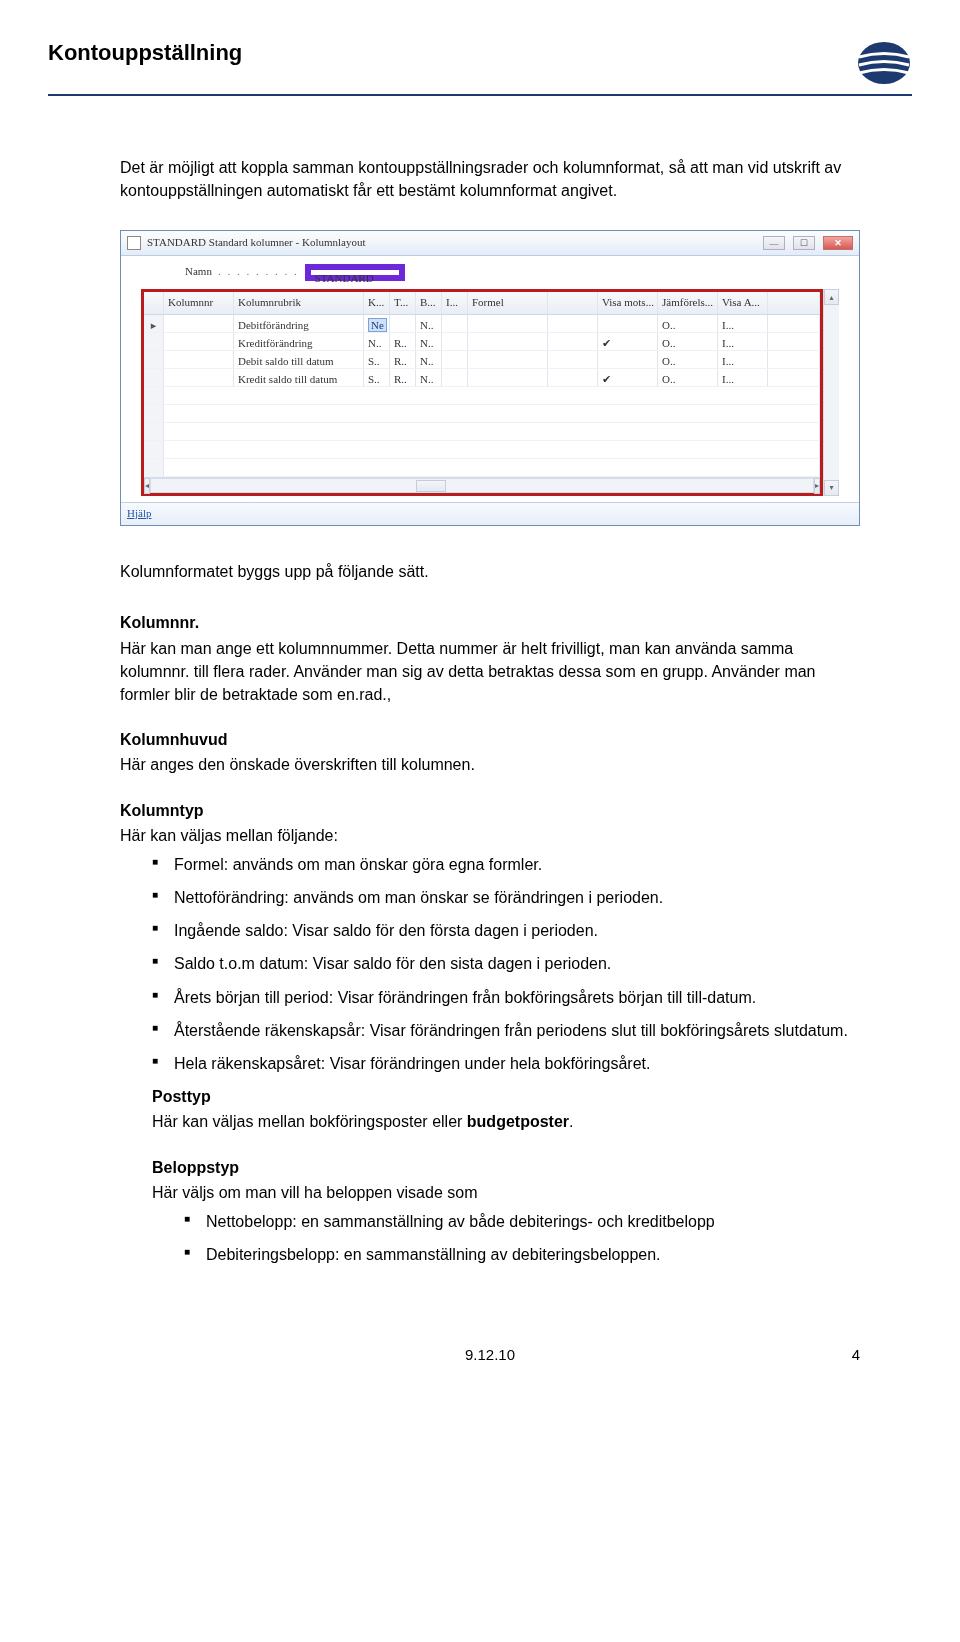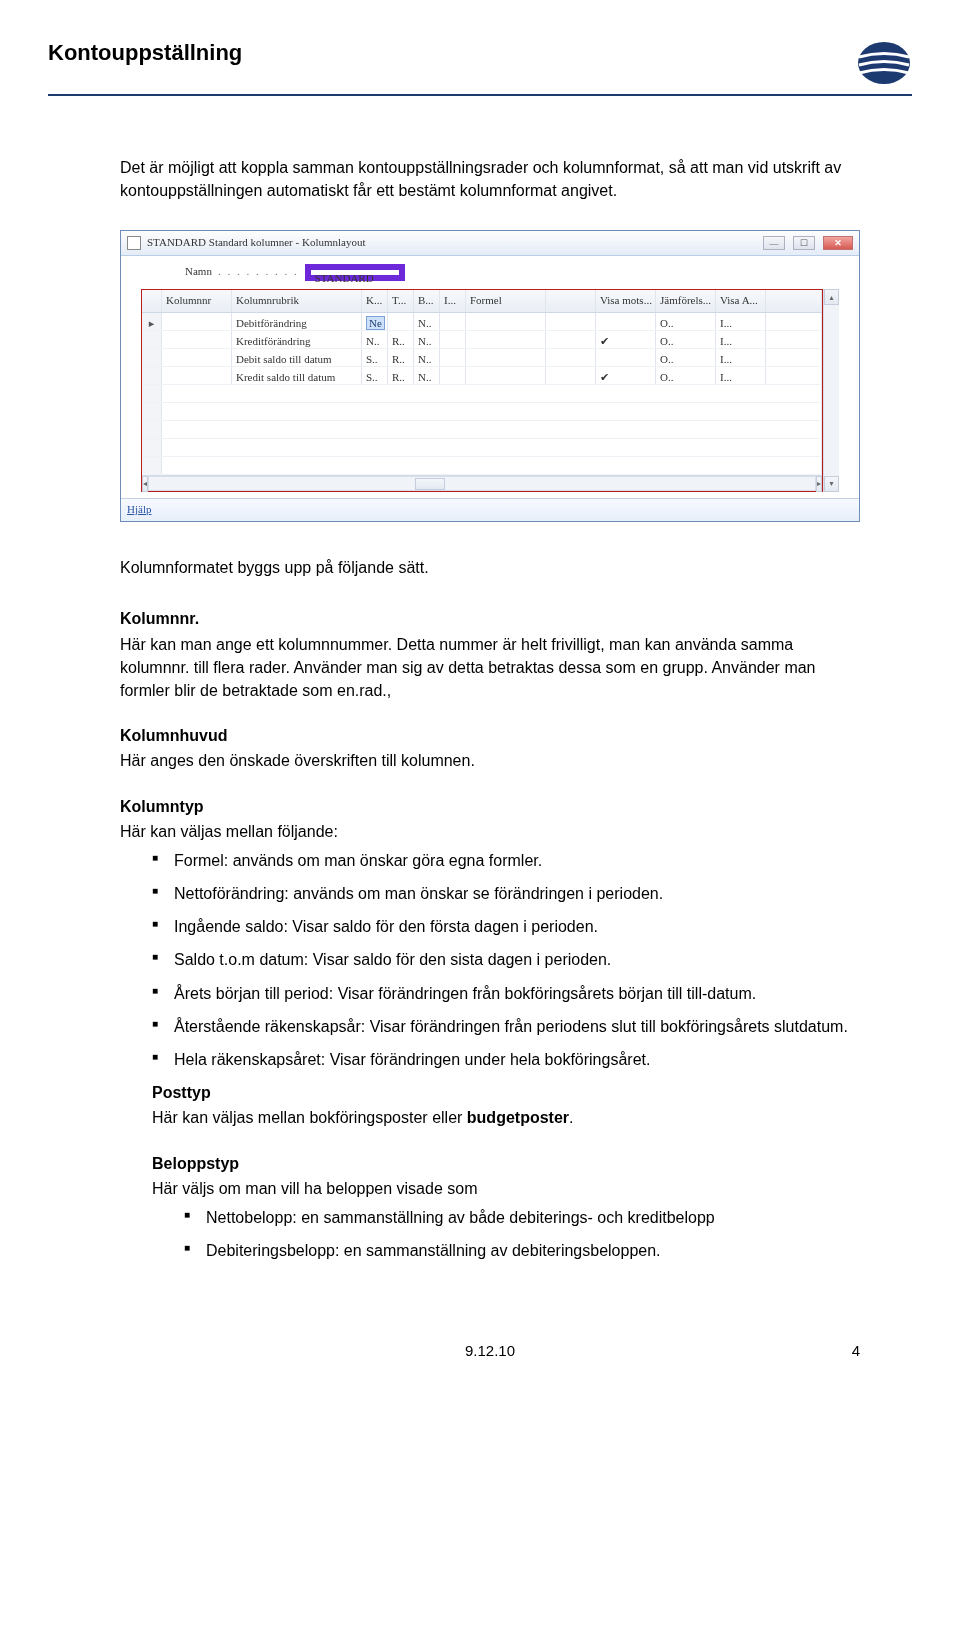--- a/index.html
+++ b/index.html
@@ -94,21 +94,21 @@
     color:#fff; font-weight:bold;
   }
   .win-body { padding: 8px 20px 6px 20px; }
   .field-row { display:flex; align-items:flex-start; gap:6px; margin-bottom:8px;padding-left:44px;}
   .dotted { color:#777; letter-spacing:2px; }
   .txtbox {
     border:6px solid #6d28d9; background:#fff;
     padding:1px 4px; min-width:100px; height:17px;
   }
   .grid {
-    border:1px solid #b91c1c;
+    border:3px solid #b91c1c;
     background:#fff;
     width:100%;
   }
   .grid-head {
     display:flex; background:linear-gradient(#f7f9fb,#e9eef5);
     border-bottom:1px solid #cfd8e6;
   }
   .grid-head div, .grid-row div {
     padding:3px 4px;
     border-right:1px solid #e1e6ee;

